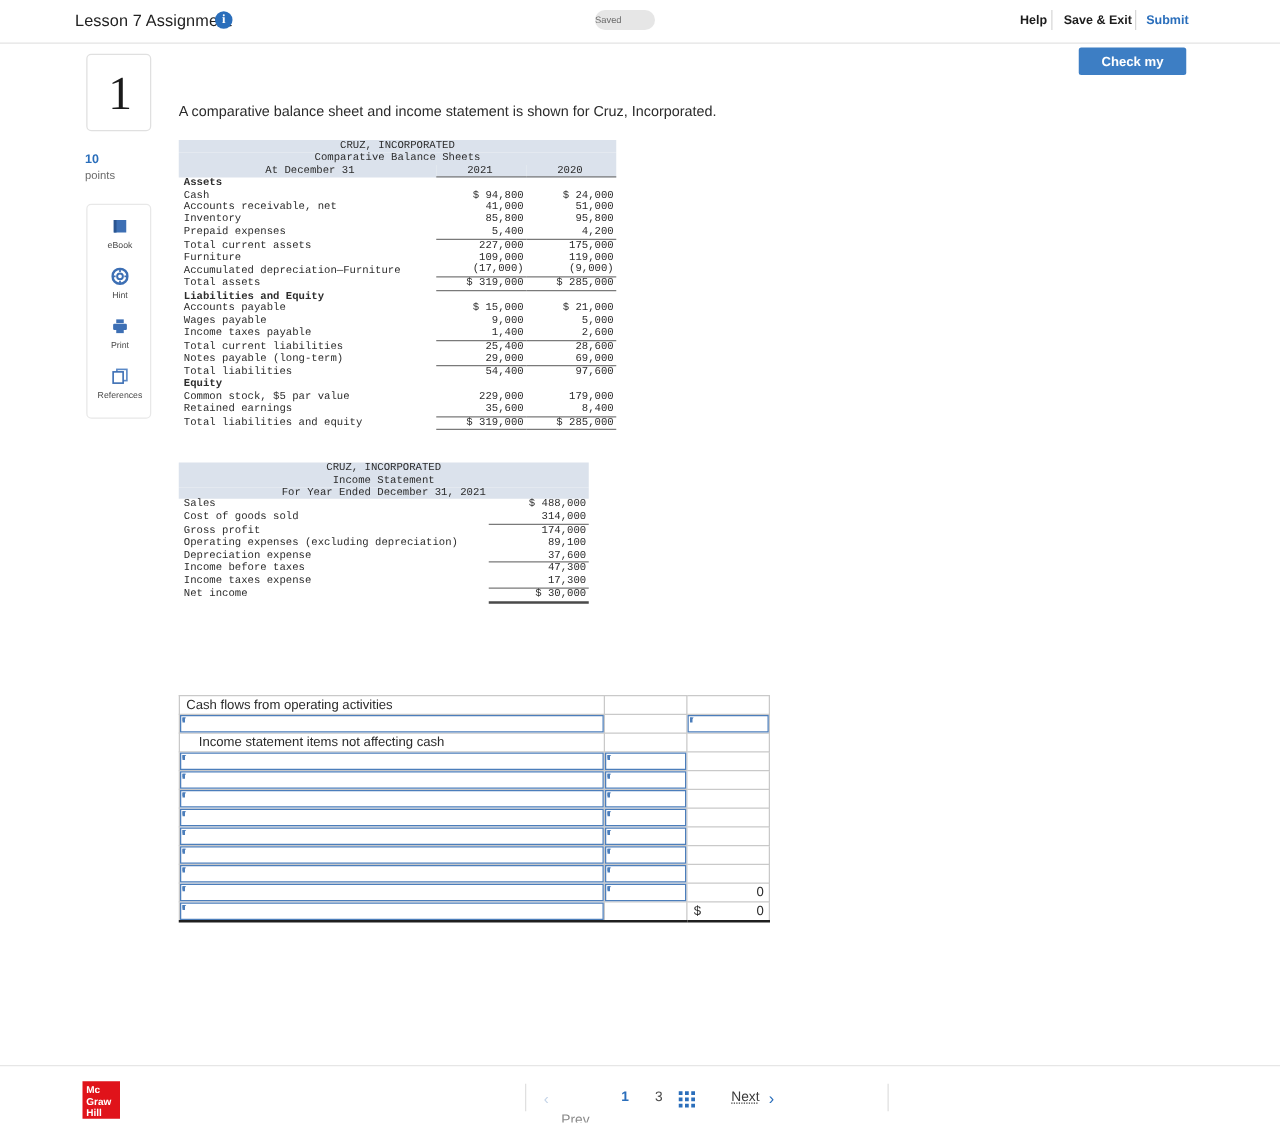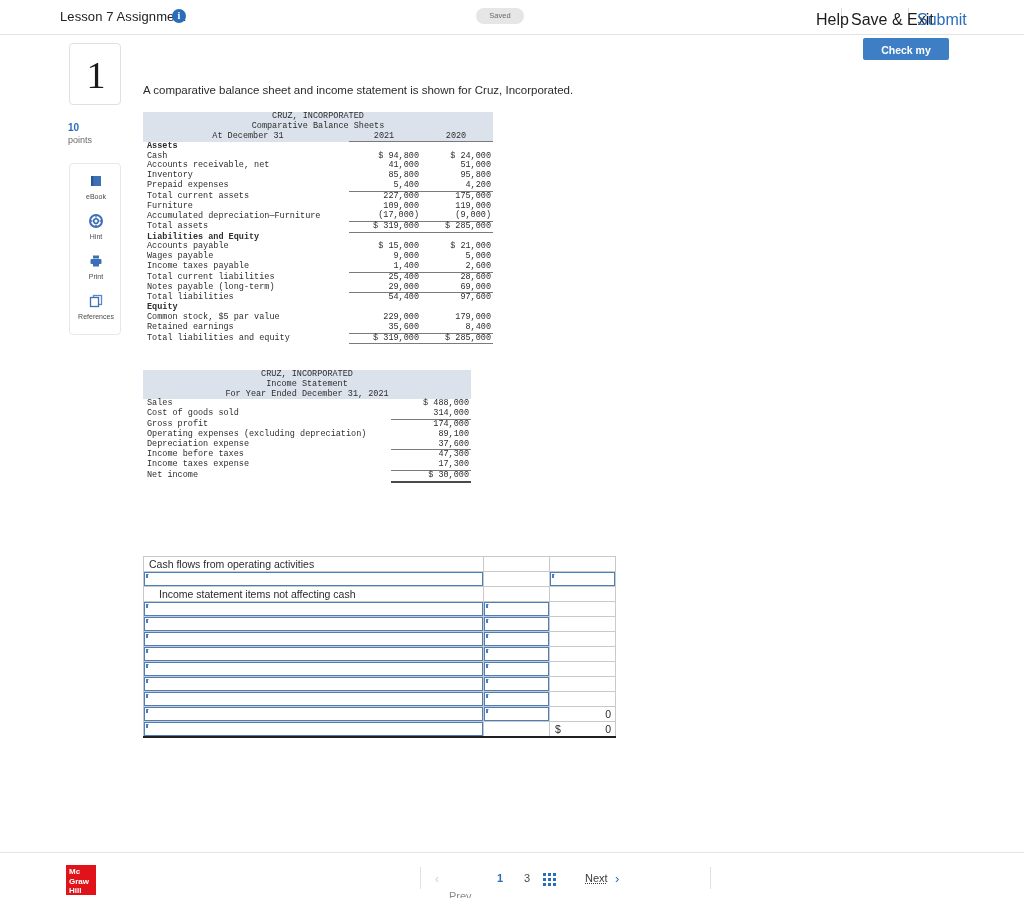--- a/index.html
+++ b/index.html
@@ -29,25 +29,25 @@
     width:14px; height:14px; border-radius:50%;
     background:#2a6ebb; color:#fff;
     font-size:10px; font-weight:bold; font-family:"Liberation Serif", serif;
     text-align:center; line-height:14px;
     cursor:pointer;
   }
   #saved-pill {
     position:absolute; left:476px; top:8px;
     width:48px; height:16px; border-radius:9px;
     background:#e6e6e6; color:#6a6a6a;
-    font-size:7.5px; text-align:center; line-height:16px;
+    font-size:7.5px; text-align:left; line-height:16px;
   }
   .topnav-link {
     position:absolute; top:11px;
-    font-size:16px; font-weight:normal; cursor:pointer;
+    font-size:10px; font-weight:bold; cursor:pointer;
   }
   #link-help  { left:816px; color:#1c1c1c; }
   #link-save  { left:851px; color:#1c1c1c; }
   #link-submit{ left:917px; color:#2a6ebb; }
   .topnav-div {
     position:absolute; top:8px; width:1px; height:16px; background:#d8d8d8;
   }
   #div1 { left:841px; }
   #div2 { left:908px; }
 

